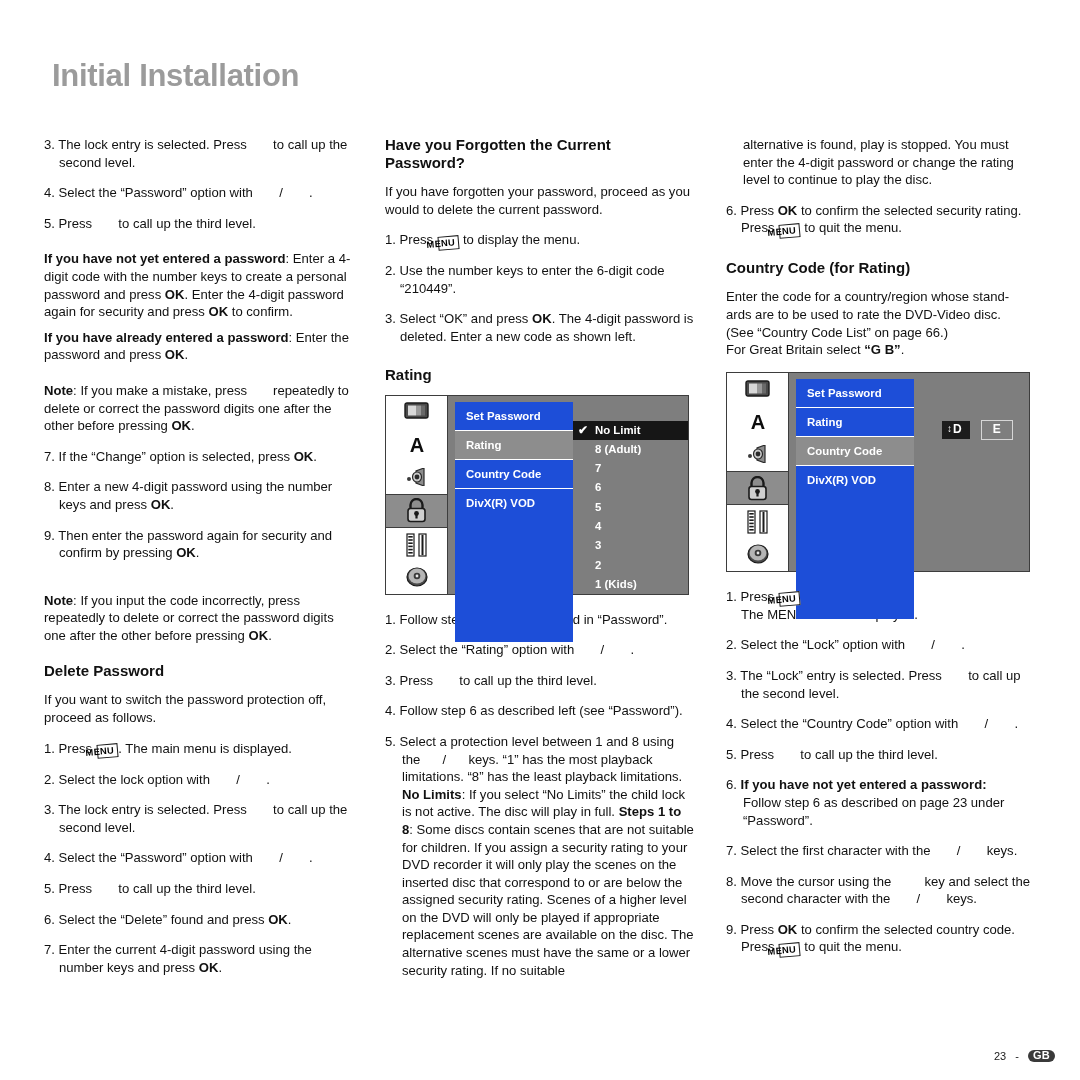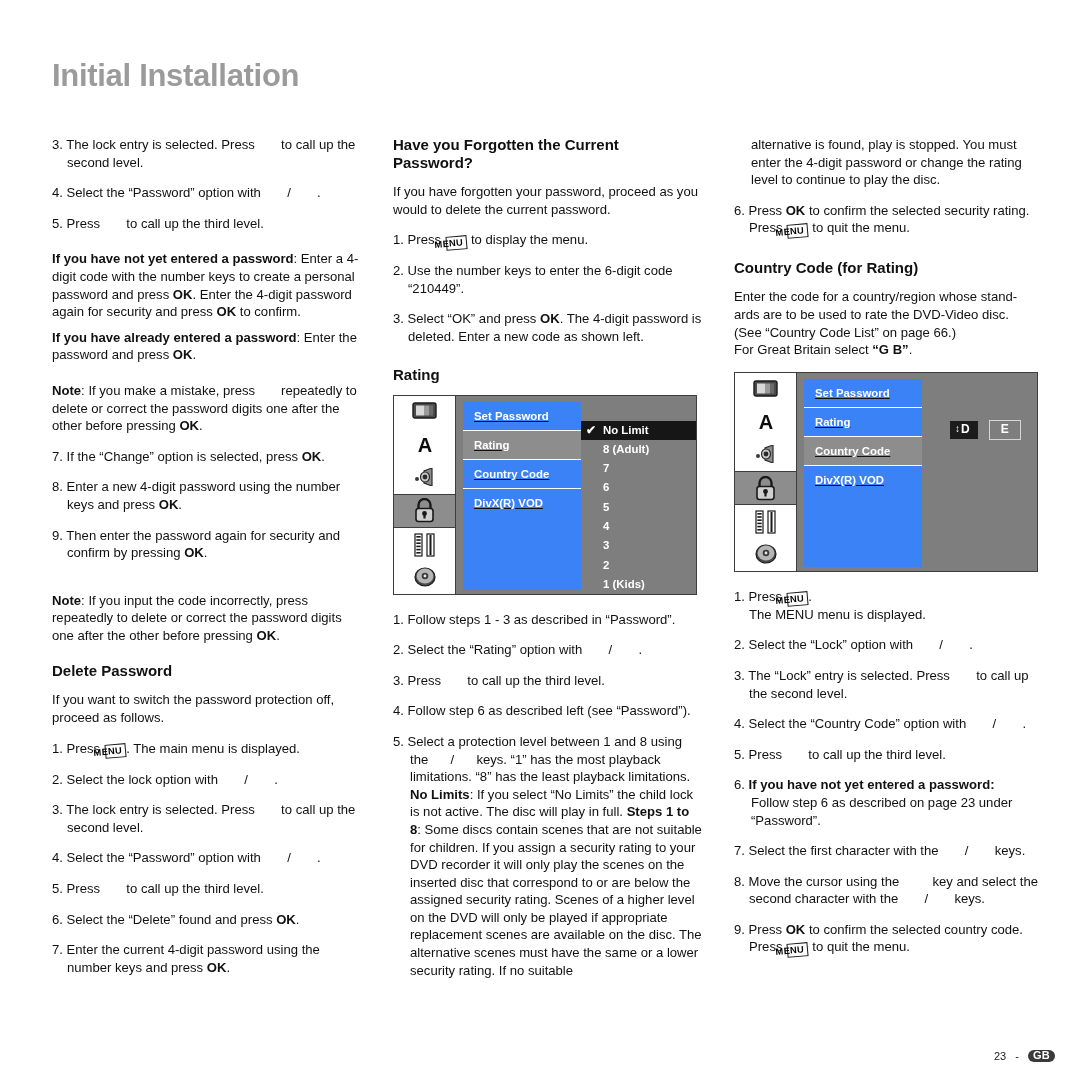--- a/index.html
+++ b/index.html
@@ -26,21 +26,21 @@
     position: absolute;
     left: 52px;
     top: 58px;
     font-size: 31px;
     font-weight: bold;
     color: #9b9b9b;
     letter-spacing: -0.3px;
   }
   .cols {
     position: absolute;
-    left: 52px;
+    left: 44px;
     top: 136px;
     width: 992px;
     display: flex;
     gap: 0px;
   }
   .col {
     width: 310px;
     margin-right: 31px;
     font-size: 13.1px;
     line-height: 17.6px;
@@ -122,23 +122,22 @@
   .rail-item.active {
     background: #8d8d8d;
     border-top: 1px solid #3d3d3d;
     border-bottom: 1px solid #3d3d3d;
   }
   .osd-list {
     position: absolute;
     left: 69px;
     top: 6px;
     width: 118px;
-    height: 188px;
-    background: #3b82f6;
-    text-decoration: underline;
+    height: 240px;
+    background: #1d4ed8;
   }
   .osd-row {
     height: 29px;
     line-height: 29px;
     color: #ffffff;
     font-size: 11.4px;
     font-weight: bold;
     font-family: "Liberation Sans", sans-serif;
     padding-left: 11px;
     box-sizing: border-box;

